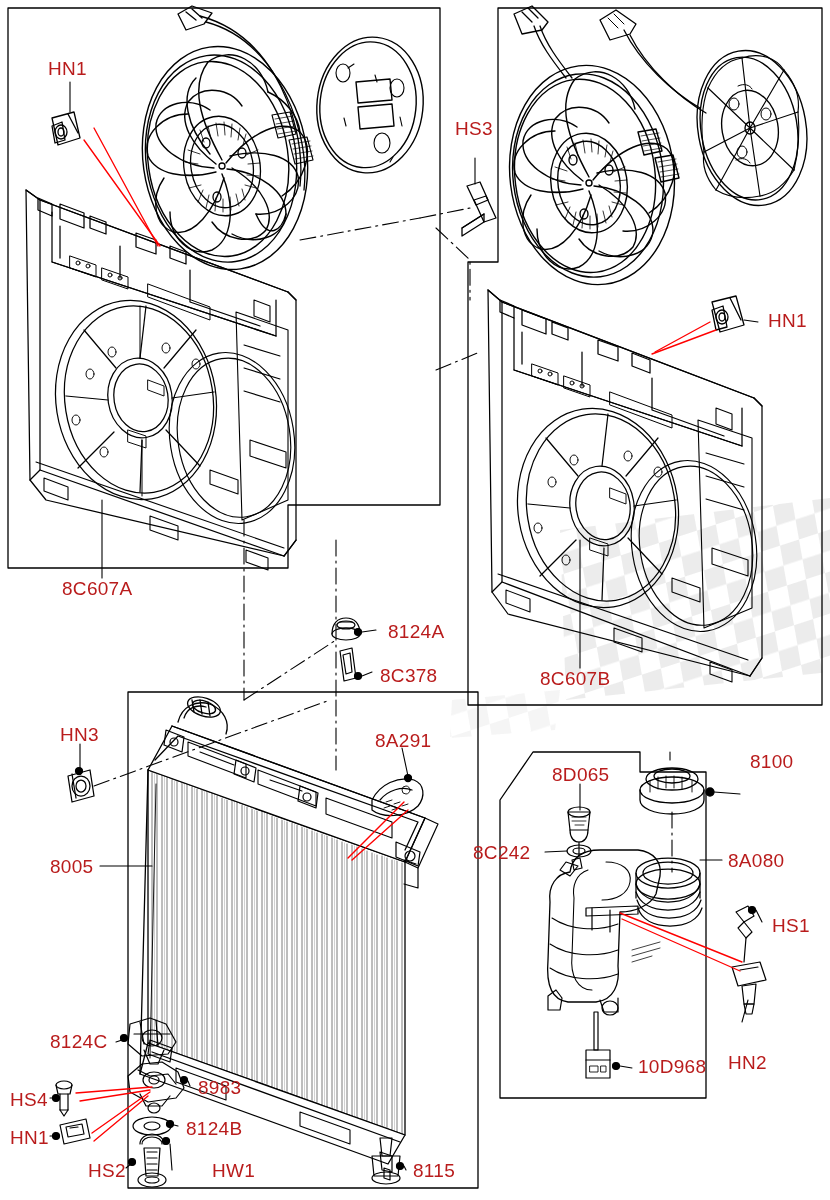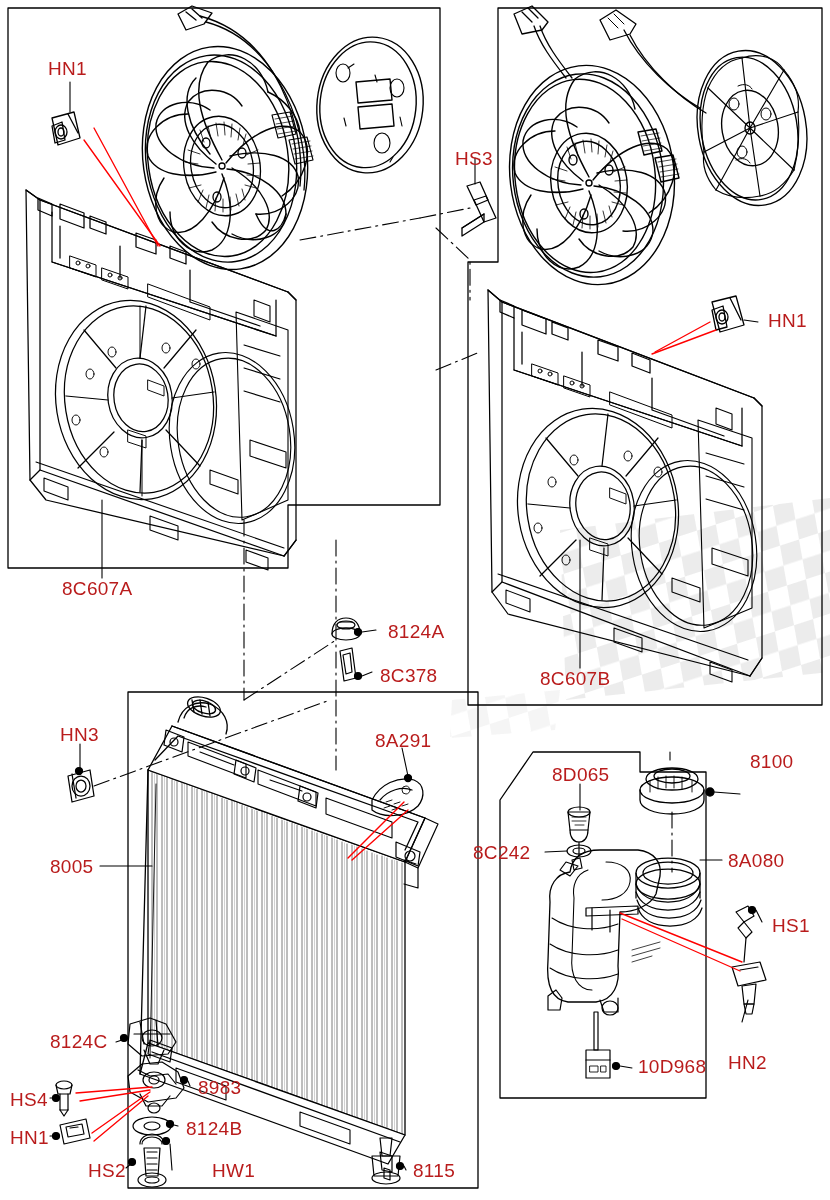--- a/index.html
+++ b/index.html
@@ -740,21 +740,21 @@
       <path d="M622 919 L740 971"></path>
       <path d="M76 1093 L152 1087"></path>
       <path d="M80 1101 L150 1090"></path>
       <path d="M92 1133 L150 1092"></path>
       <path d="M94 1141 L148 1096"></path>
     </g>
 
   </svg>
 
   <div class="lbl" style="left:48px;top:58px">HN1</div>
-  <div class="lbl" style="left:455px;top:148px">HS3</div>
+  <div class="lbl" style="left:455px;top:118px">HS3</div>
   <div class="lbl" style="left:768px;top:310px">HN1</div>
   <div class="lbl" style="left:62px;top:578px">8C607A</div>
   <div class="lbl" style="left:388px;top:621px">8124A</div>
   <div class="lbl" style="left:380px;top:665px">8C378</div>
   <div class="lbl" style="left:540px;top:668px">8C607B</div>
   <div class="lbl" style="left:60px;top:724px">HN3</div>
   <div class="lbl" style="left:375px;top:730px">8A291</div>
   <div class="lbl" style="left:552px;top:764px">8D065</div>
   <div class="lbl" style="left:750px;top:751px">8100</div>
   <div class="lbl" style="left:473px;top:842px">8C242</div>

